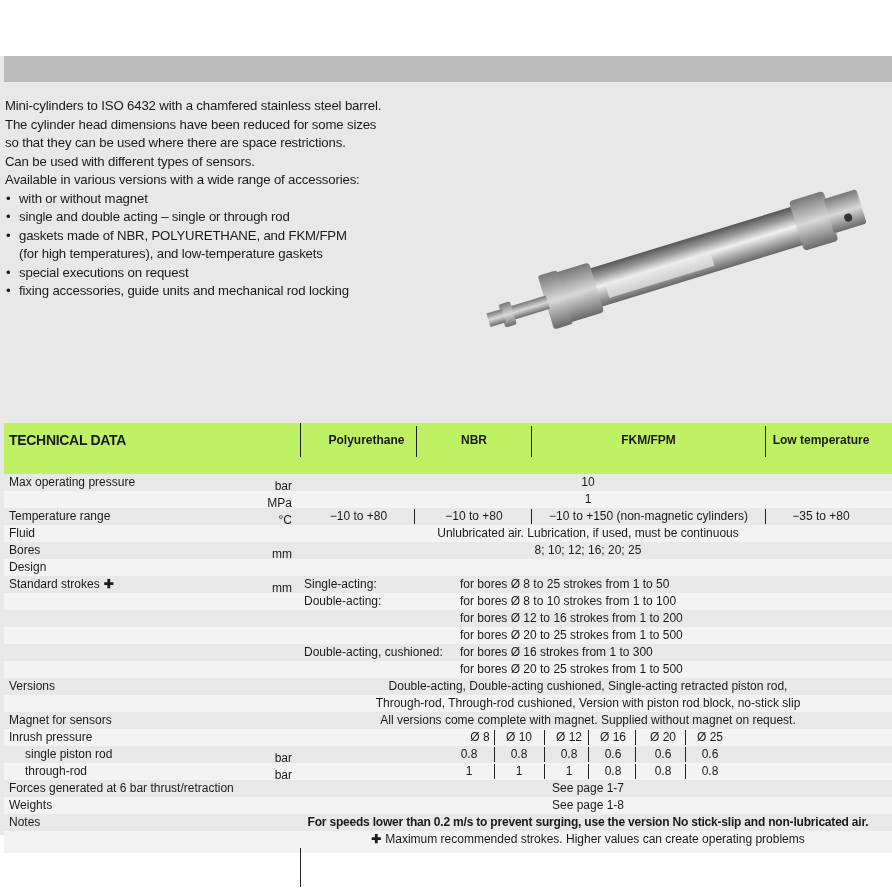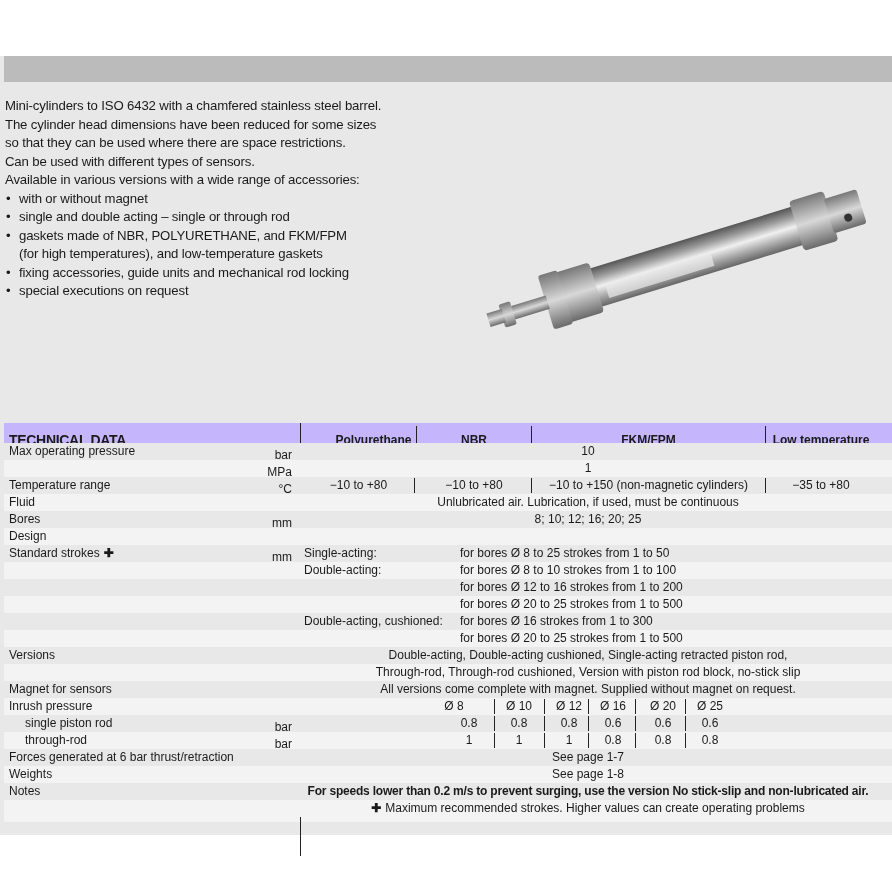--- a/index.html
+++ b/index.html
@@ -25,21 +25,21 @@
   .intro ul { margin: 0; padding: 0; list-style: none; }
   .intro li { position: relative; padding-left: 14px; }
   .intro li::before { content: "\2022"; position: absolute; left: 1px; top: 0; }
   .intro li .cont { display: block; }
 
   .photo { position: absolute; left: 480px; top: 170px; width: 410px; height: 170px; }
 
   
   .tech { position: absolute; left: 4px; top: 423px; width: 888px; }
   .thead {
-    height: 20px; background: #c4b5fd; position: relative;
+    height: 51px; background: #bef264; position: relative;
     font-weight: bold; font-size: 12px;
   }
   .thead .cell { position: absolute; top: 0; height: 34px; line-height: 34px; text-align: center; }
   .thead .title { left: 5px; font-size: 14px; letter-spacing: -0.3px; text-align: left; }
   .vline { position: absolute; width: 1px; background: #222; }
   .row {
     position: relative; height: 17px; line-height: 17px; font-size: 12px;
   }
   .row:nth-child(odd) { background: #f3f3f3; }
   .row:nth-child(even) { background: #e8e8e8; }
@@ -65,22 +65,22 @@
 <div class="intro">
   <p>Mini-cylinders to ISO 6432 with a chamfered stainless steel barrel.</p>
   <p>The cylinder head dimensions have been reduced for some sizes</p>
   <p>so that they can be used where there are space restrictions.</p>
   <p>Can be used with different types of sensors.</p>
   <p>Available in various versions with a wide range of accessories:</p>
   <ul>
     <li><span>with or without magnet</span></li>
     <li><span>single and double acting – single or through rod</span></li>
     <li><span>gaskets made of NBR, POLYURETHANE, and FKM/FPM</span><span class="cont">(for high temperatures), and low-temperature gaskets</span></li>
+    <li><span>special executions on request</span></li>
     <li><span>fixing accessories, guide units and mechanical rod locking</span></li>
-    <li><span>special executions on request</span></li>
   </ul>
 </div>
 
 <svg class="photo" viewBox="0 0 410 170">
   <defs>
     <linearGradient id="steel" x1="0" y1="0" x2="0" y2="1">
       <stop offset="0" stop-color="#555"></stop>
       <stop offset="0.25" stop-color="#9a9a9a"></stop>
       <stop offset="0.5" stop-color="#f0f0f0"></stop>
       <stop offset="0.75" stop-color="#a9a9a9"></stop>
@@ -102,21 +102,21 @@
     <rect x="20" y="83" width="40" height="14" fill="url(#steel2)"></rect>
     <rect x="12" y="78" width="12" height="24" rx="2" fill="url(#steel2)"></rect>
     <rect x="-2" y="83" width="16" height="14" fill="url(#steel2)"></rect>
     <rect x="120" y="90" width="110" height="14" fill="#e9e9e9" opacity="0.7"></rect>
   </g>
 </svg>
 
 <div class="tech">
   <div class="thead">
     <div class="cell title">TECHNICAL DATA</div>
-    <div class="cell" style="left:312px;width:115px">Polyurethane</div>
+    <div class="cell" style="left:305px;width:115px">Polyurethane</div>
     <div class="vline" style="left:412px;top:3px;height:31px"></div>
     <div class="cell" style="left:413px;width:114px">NBR</div>
     <div class="vline" style="left:527px;top:3px;height:31px"></div>
     <div class="cell" style="left:528px;width:233px">FKM/FPM</div>
     <div class="vline" style="left:761px;top:3px;height:31px"></div>
     <div class="cell" style="left:762px;width:110px">Low temperature</div>
     <div class="vline" style="left:296px;top:0;height:34px"></div>
   </div>
 
   <div style="position:relative">
@@ -183,21 +183,21 @@
     </div>
     <div class="row">
       <span class="val">Through-rod, Through-rod cushioned, Version with piston rod block, no-stick slip</span>
     </div>
     <div class="row">
       <span class="lbl">Magnet for sensors</span>
       <span class="val">All versions come complete with magnet. Supplied without magnet on request.</span>
     </div>
     <div class="row inrush">
       <span class="lbl">Inrush pressure</span>
-      <span class="c" style="left:428px;width:44px">Ø 8</span>
+      <span class="c" style="left:454px;width:44px">Ø 8</span>
       <span class="sep" style="left:490px"></span>
       <span class="c" style="left:493px;width:44px">Ø 10</span>
       <span class="sep" style="left:540px"></span>
       <span class="c" style="left:543px;width:44px">Ø 12</span>
       <span class="sep" style="left:584px"></span>
       <span class="c" style="left:587px;width:44px">Ø 16</span>
       <span class="sep" style="left:631px"></span>
       <span class="c" style="left:637px;width:44px">Ø 20</span>
       <span class="sep" style="left:681px"></span>
       <span class="c" style="left:684px;width:44px">Ø 25</span>

